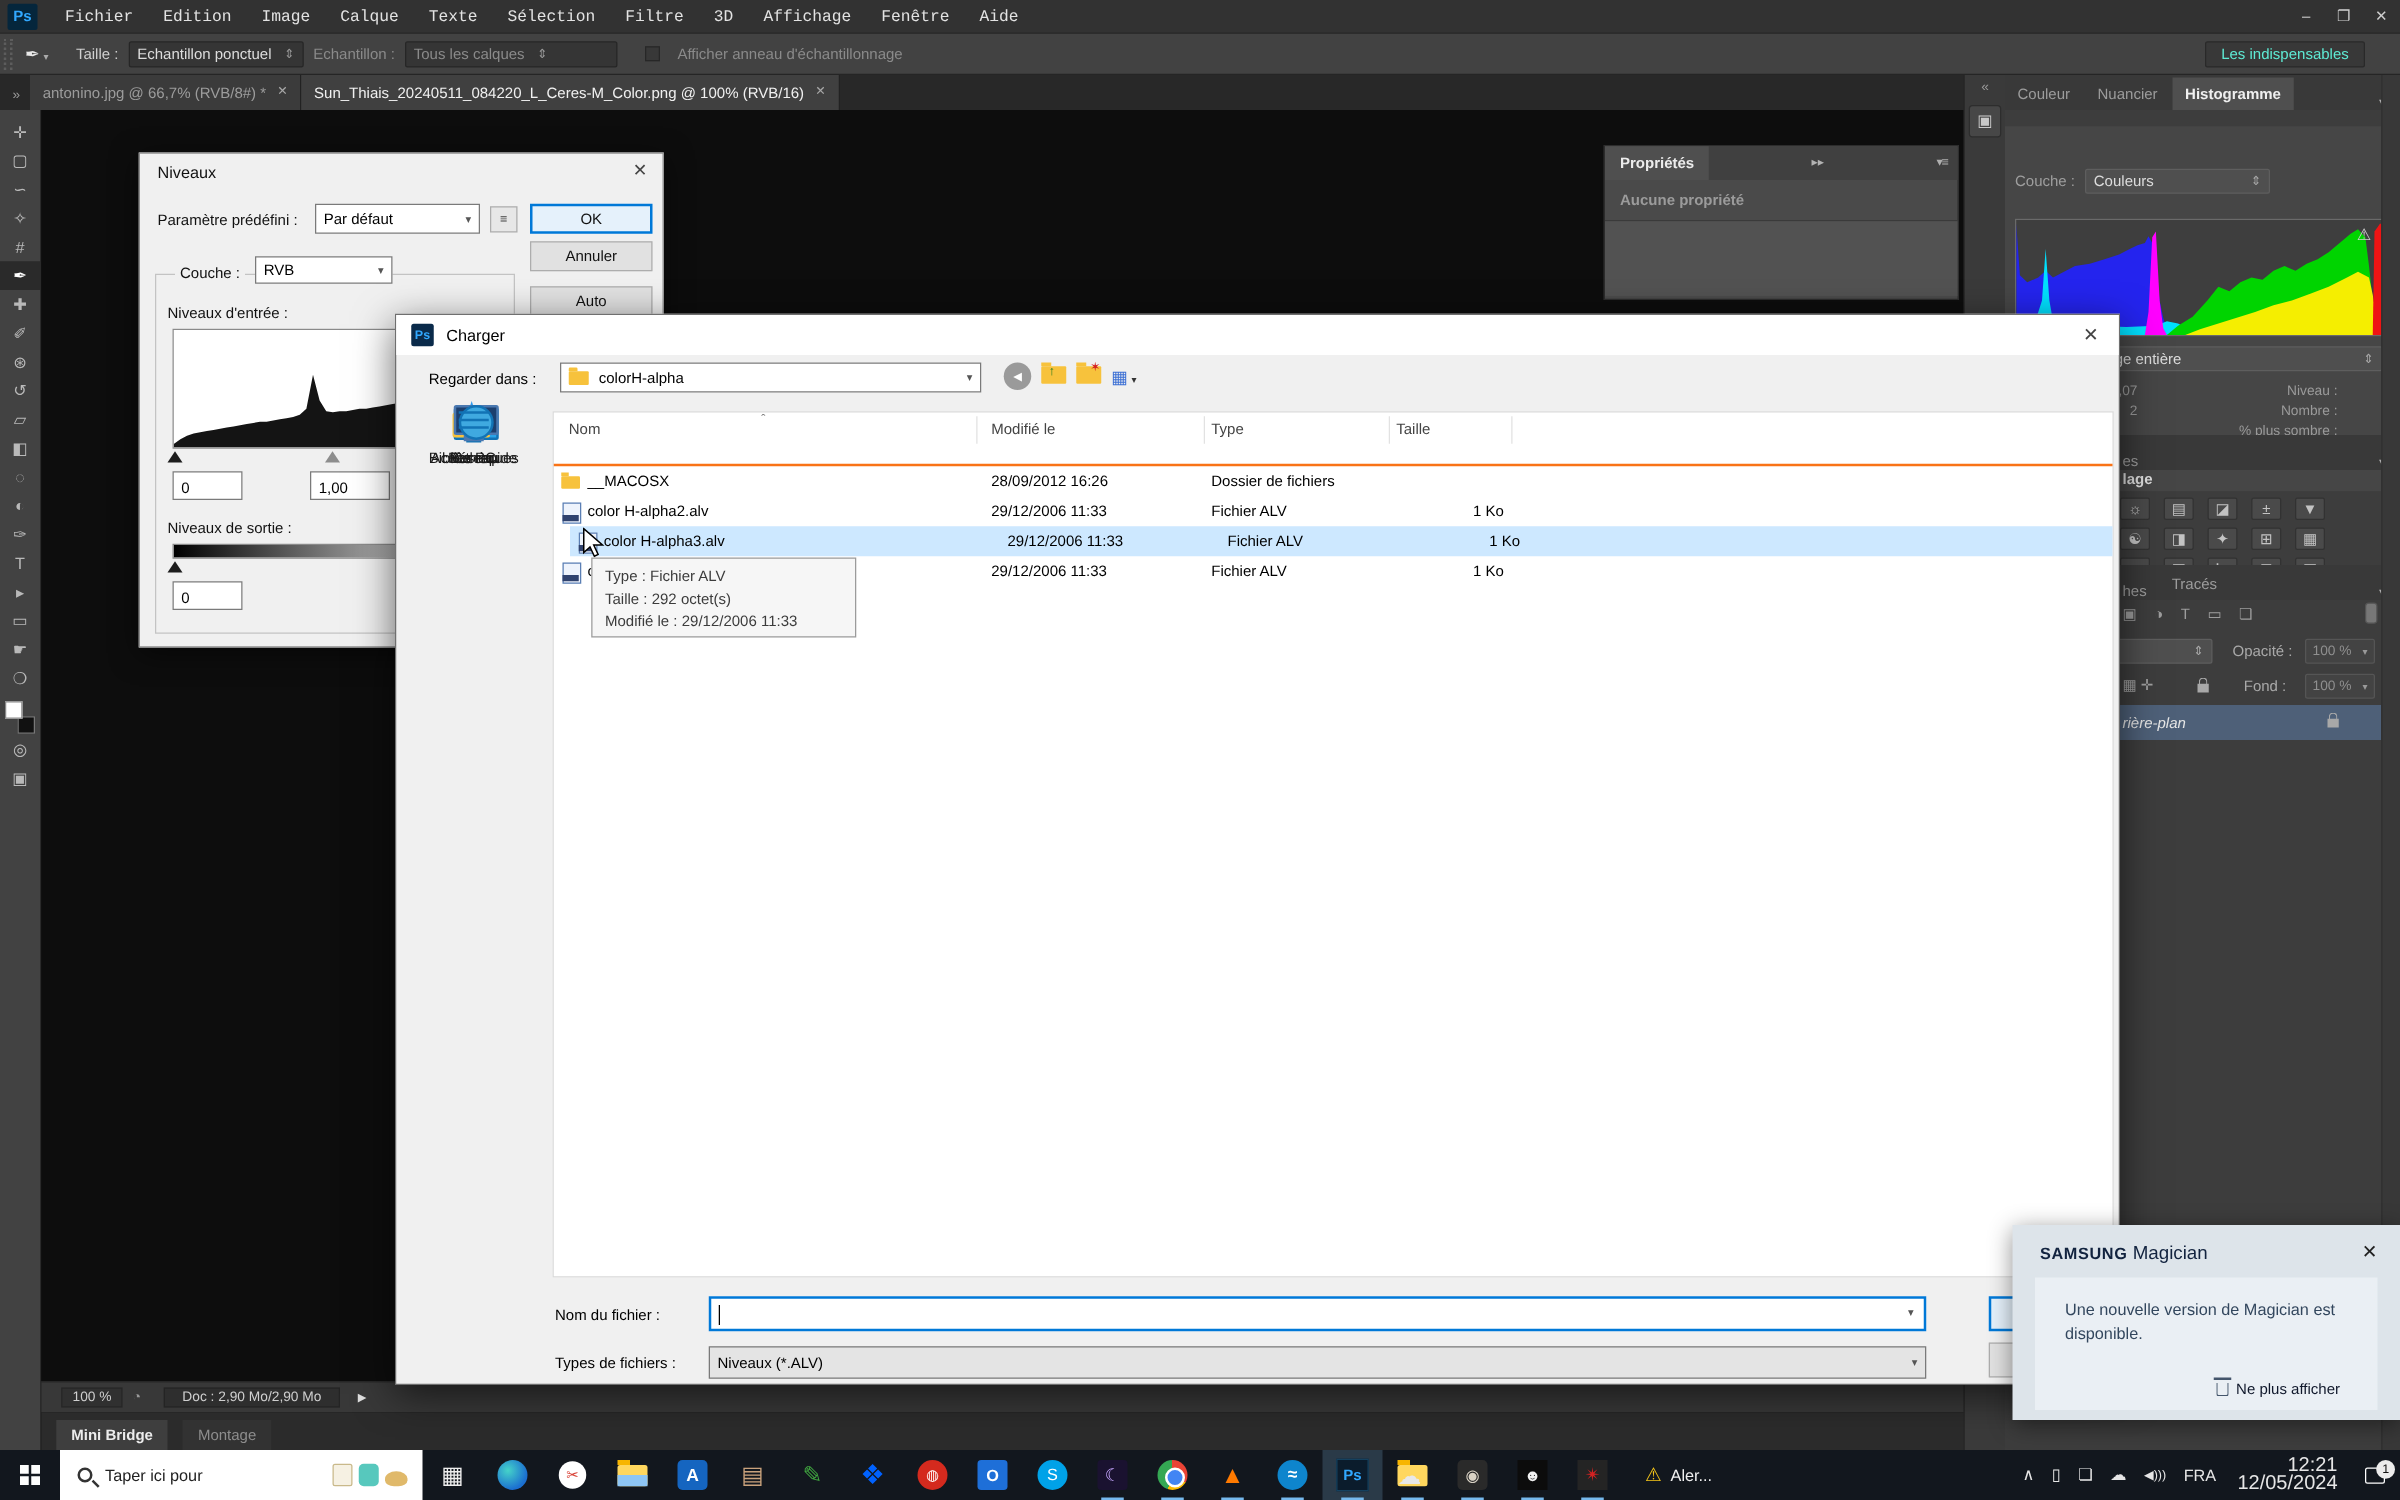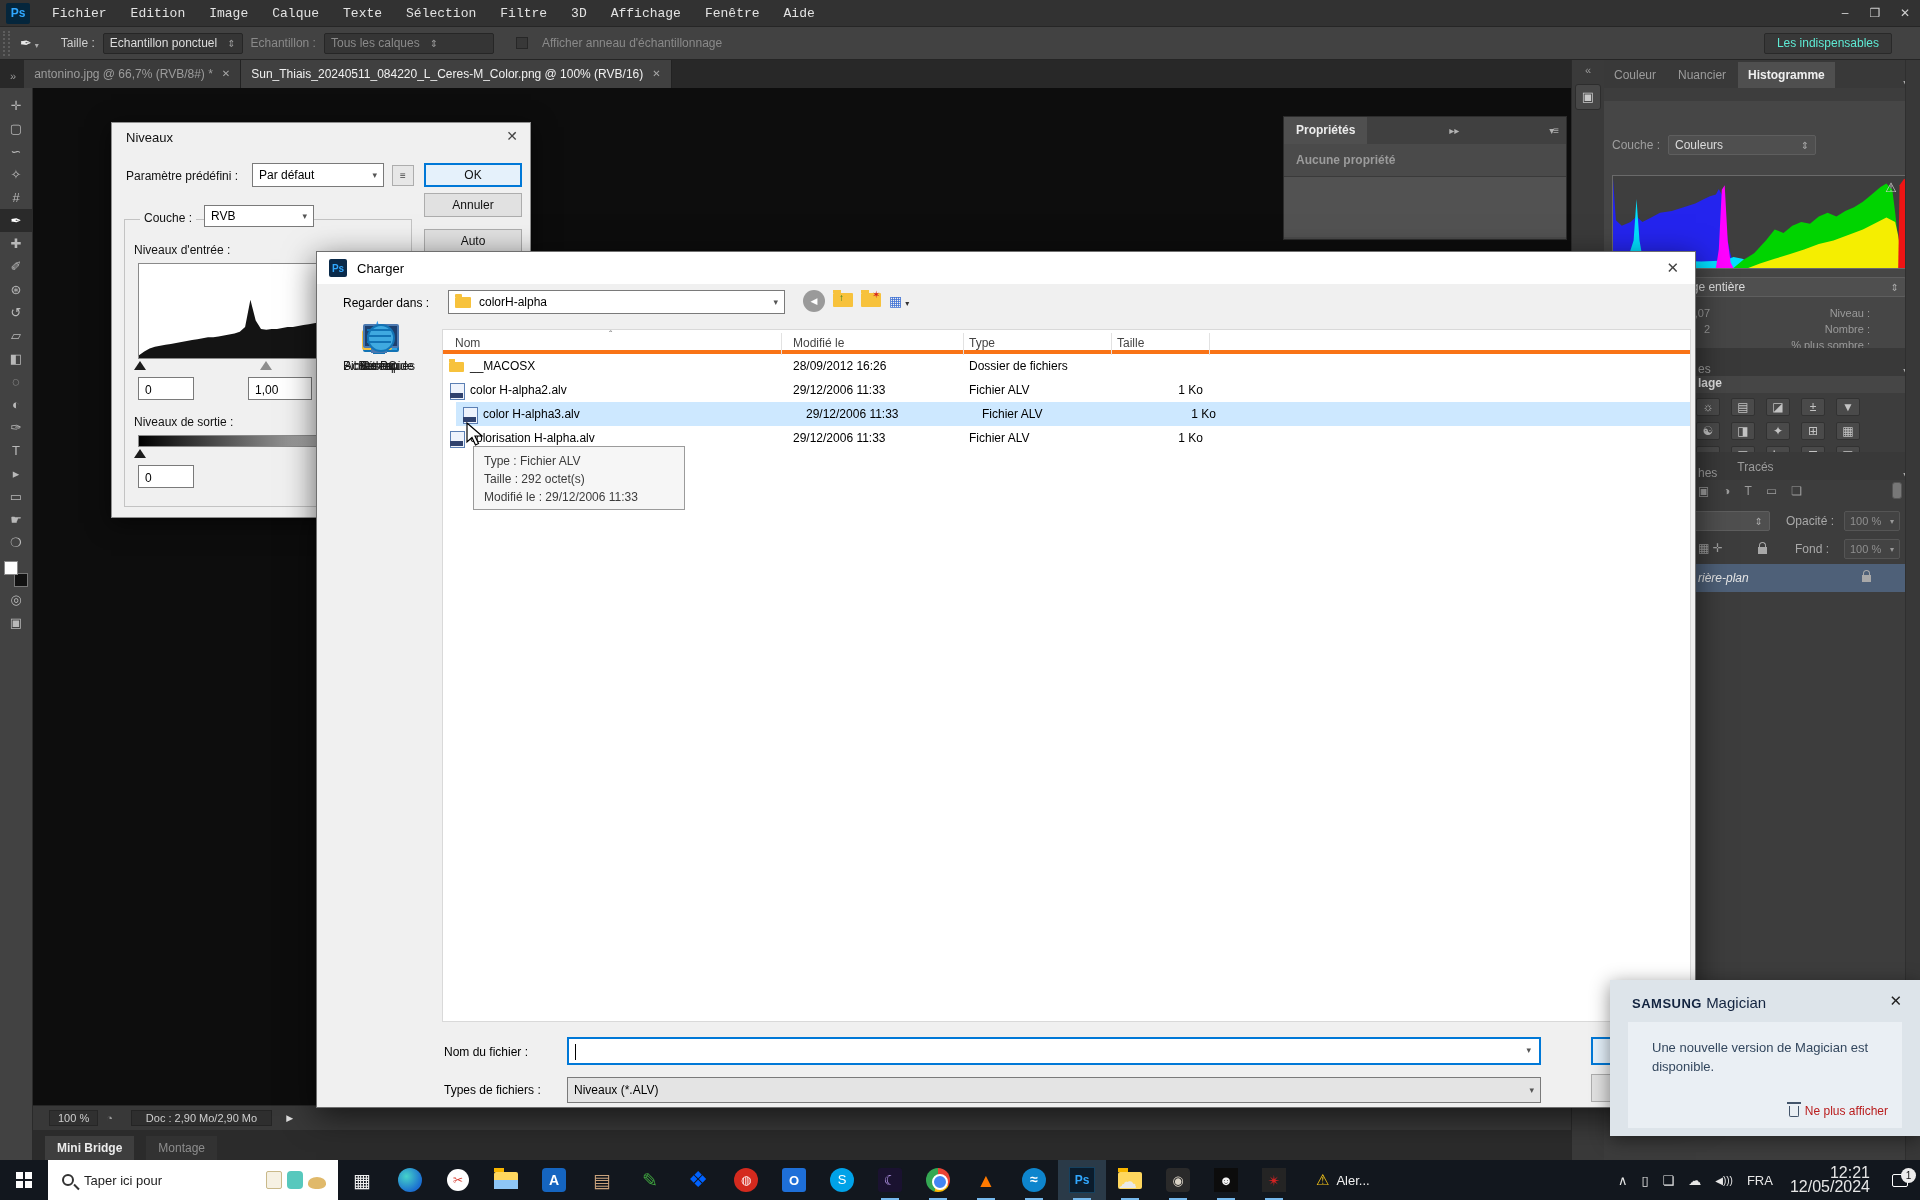--- a/index.html
+++ b/index.html
@@ -153,21 +153,21 @@
   .place.quick-access .picon:before{content:"★";font-size:32px;color:#2f9bf0;position:absolute;left:4px;top:-8px;}
   .place.desktop .picon:before{content:"";position:absolute;left:4px;top:4px;width:32px;height:22px;background:#29a3e8;border:2px solid #1273b5;border-radius:2px;}
   .place.desktop .picon:after{content:"";position:absolute;left:14px;top:28px;width:12px;height:4px;background:#1273b5;}
   .place.libraries .picon:before{content:"";position:absolute;left:3px;top:8px;width:30px;height:20px;background:#f7c23c;border-radius:2px;box-shadow:3px -4px 0 -1px #e0a92a;}
   .place.this-pc .picon:before{content:"";position:absolute;left:4px;top:2px;width:32px;height:20px;background:#1c3f6e;border:2px solid #4a78b0;border-radius:2px;}
   .place.this-pc .picon:after{content:"";position:absolute;left:12px;top:26px;width:16px;height:5px;background:#4a78b0;}
   .place.network .picon:before{content:"";position:absolute;left:8px;top:2px;width:24px;height:24px;border-radius:50%;background:#3fa9e0;border:2px solid #1273b5;}
   .place.network .picon:after{content:"";position:absolute;left:8px;top:13px;width:24px;height:2px;background:#1273b5;box-shadow:0 -6px 0 #1273b5,0 6px 0 #1273b5;}
 
   #filelist{position:absolute;left:125px;top:77px;width:1249px;height:693px;background:#fff;border:1px solid #d9d9d9;}
-  #fl-headers{position:relative;height:24px;border-bottom:4px solid #f97316;color:#444;}
+  #fl-headers{position:relative;height:43px;border-bottom:2px solid #f97316;color:#444;}
   .colsep{position:absolute;top:3px;width:1px;height:22px;background:#e2e2e2;}
   #fl-sort{position:absolute;left:166px;top:0px;color:#777;font-size:10px;}
   .hdr{position:absolute;top:6px;}
   .file-row{position:relative;height:24px;display:flex;align-items:center;}
   .file-row.selected{background:var(--selection);margin-left:13px;}
   .fi{width:16px;height:15px;margin-left:6px;position:relative;}
   .fi.folder:before{content:"";position:absolute;left:0;top:3px;width:15px;height:10px;background:#f7c23c;border-radius:1px;}
   .fi.folder:after{content:"";position:absolute;left:0;top:0px;width:6px;height:3px;background:#f7c23c;}
   .fi.alv:before{content:"";position:absolute;left:1px;top:0;width:13px;height:15px;background:#eef3fc;border:1px solid #5b7fb4;}
   .fi.alv:after{content:"";position:absolute;left:1px;bottom:0;width:13px;height:5px;background:#30426e;}
@@ -188,21 +188,21 @@
   #btn-load-partial{position:absolute;left:1274px;top:785px;width:110px;height:28px;background:#e5f1fb;border:2px solid var(--accent);}
   #btn-cancel-partial{position:absolute;left:1274px;top:822px;width:110px;height:28px;background:#e1e1e1;border:1px solid #adadad;}
 
   
   #samsung{left:1610px;top:980px;width:310px;height:156px;background:#dde4ea;z-index:40;box-shadow:0 4px 18px rgba(0,0,0,.45);}
   #sm-title{position:absolute;left:22px;top:14px;color:#12233f;font-size:15px;}
   #sm-brand{font-weight:bold;letter-spacing:.5px;font-size:13px;}
   #sm-close{position:absolute;right:18px;top:12px;color:#222;font-size:15px;}
   #sm-card{position:absolute;left:18px;top:42px;width:274px;height:106px;background:#eaeff4;}
   #sm-msg{position:absolute;left:24px;top:16px;color:#33475e;font-size:13px;line-height:19px;}
-  #sm-dismiss{position:absolute;right:14px;bottom:10px;display:flex;align-items:center;color:#b91c1c;font-size:12px;}
+  #sm-dismiss{position:absolute;right:30px;bottom:10px;display:flex;align-items:center;color:#0f172a;font-size:12px;}
   #sm-trash{width:10px;height:11px;border:1.5px solid #44556b;border-top:none;border-radius:0 0 2px 2px;position:relative;margin-right:6px;}
   #sm-trash:before{content:"";position:absolute;left:-3px;top:-4px;width:14px;height:2px;background:#44556b;}
 
   
   #taskbar{left:0;top:1160px;width:1920px;height:40px;background:#12171e;display:flex;align-items:center;z-index:50;color:#e8e8e8;}
   #start{width:48px;height:40px;display:flex;align-items:center;justify-content:center;}
   #start .winlogo{display:grid;grid-template-columns:7px 7px;grid-template-rows:7px 7px;gap:1.5px;}
   #start .winlogo i{background:#fdfdfd;}
   #search{width:290px;height:40px;background:#fff;display:flex;align-items:center;color:#222;font-size:13px;}
   #search-glyph{width:12px;height:12px;border:2px solid #333;border-radius:50%;position:relative;margin:0 10px 0 14px;}

